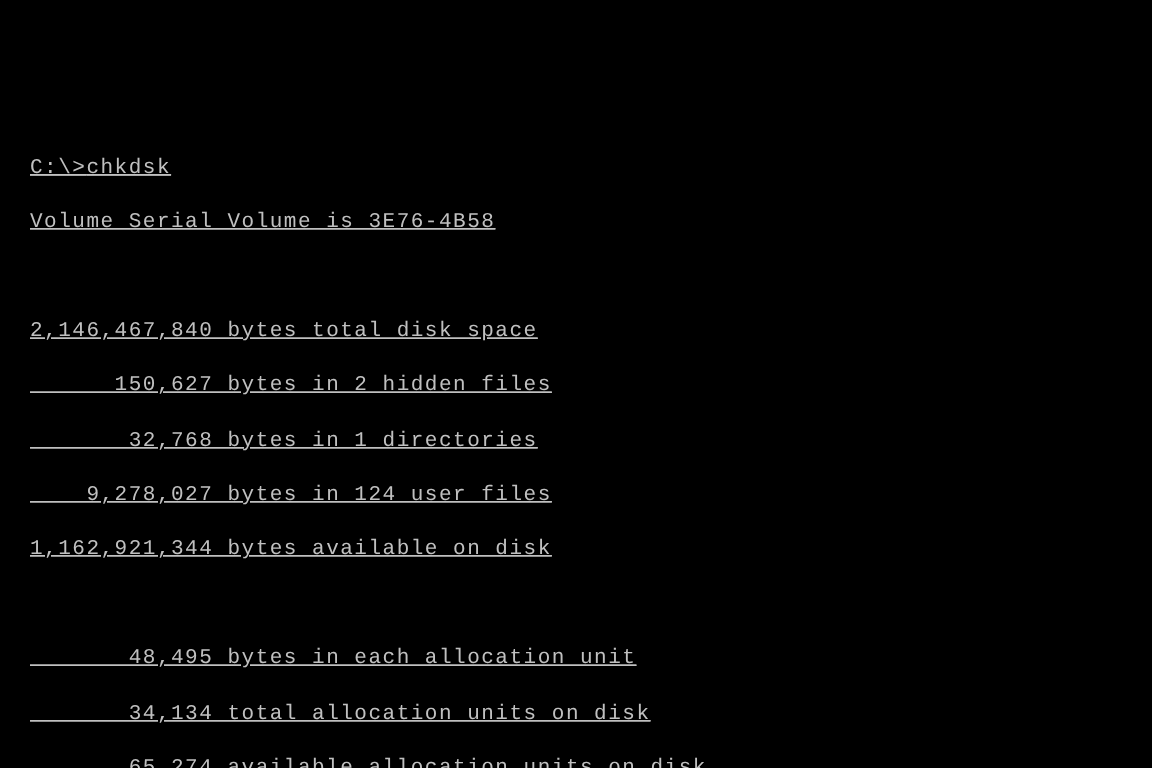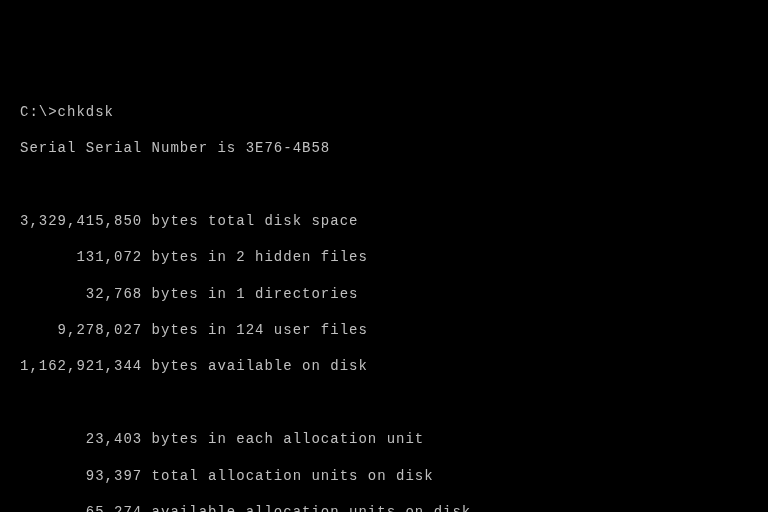--- a/index.html
+++ b/index.html
@@ -1,18 +1,19 @@
 <!DOCTYPE html>
 <html><head>
   <meta charset="utf-8">
   <style>
     * {
       margin: 0;
       padding: 0;
       box-sizing: border-box;
+      text-decoration: underline;
     }
     body {
       background: #000000;
       color: #c0c0c0;
       font-family: "Courier New", monospace;
       font-size: 14px;
       line-height: 1.3;
       letter-spacing: 1px;
       width: 768px;
       height: 512px;
@@ -26,30 +27,30 @@
     .blank {
       height: 1.3em;
     }
   </style>
 </head>
 <body>
 
 
 
 <span class="line"><span>C:\&gt;</span><span>chkdsk</span></span>
-<span class="line">Serial Serial Number is 3E76-4B58</span>
+<span class="line">Volume Serial Volume is 3E76-4B58</span>
 <span class="line blank"></span>
-<span class="line">3,329,415,850 bytes total disk space</span>
-<span class="line">      131,072 bytes in 2 hidden files</span>
+<span class="line">2,146,467,840 bytes total disk space</span>
+<span class="line">      150,627 bytes in 2 hidden files</span>
 <span class="line">       32,768 bytes in 1 directories</span>
 <span class="line">    9,278,027 bytes in 124 user files</span>
 <span class="line">1,162,921,344 bytes available on disk</span>
 <span class="line blank"></span>
-<span class="line">       23,403 bytes in each allocation unit</span>
-<span class="line">       93,397 total allocation units on disk</span>
+<span class="line">       48,495 bytes in each allocation unit</span>
+<span class="line">       34,134 total allocation units on disk</span>
 <span class="line">       65,274 available allocation units on disk</span>
 
 
 
 
 
 
 
 
 

